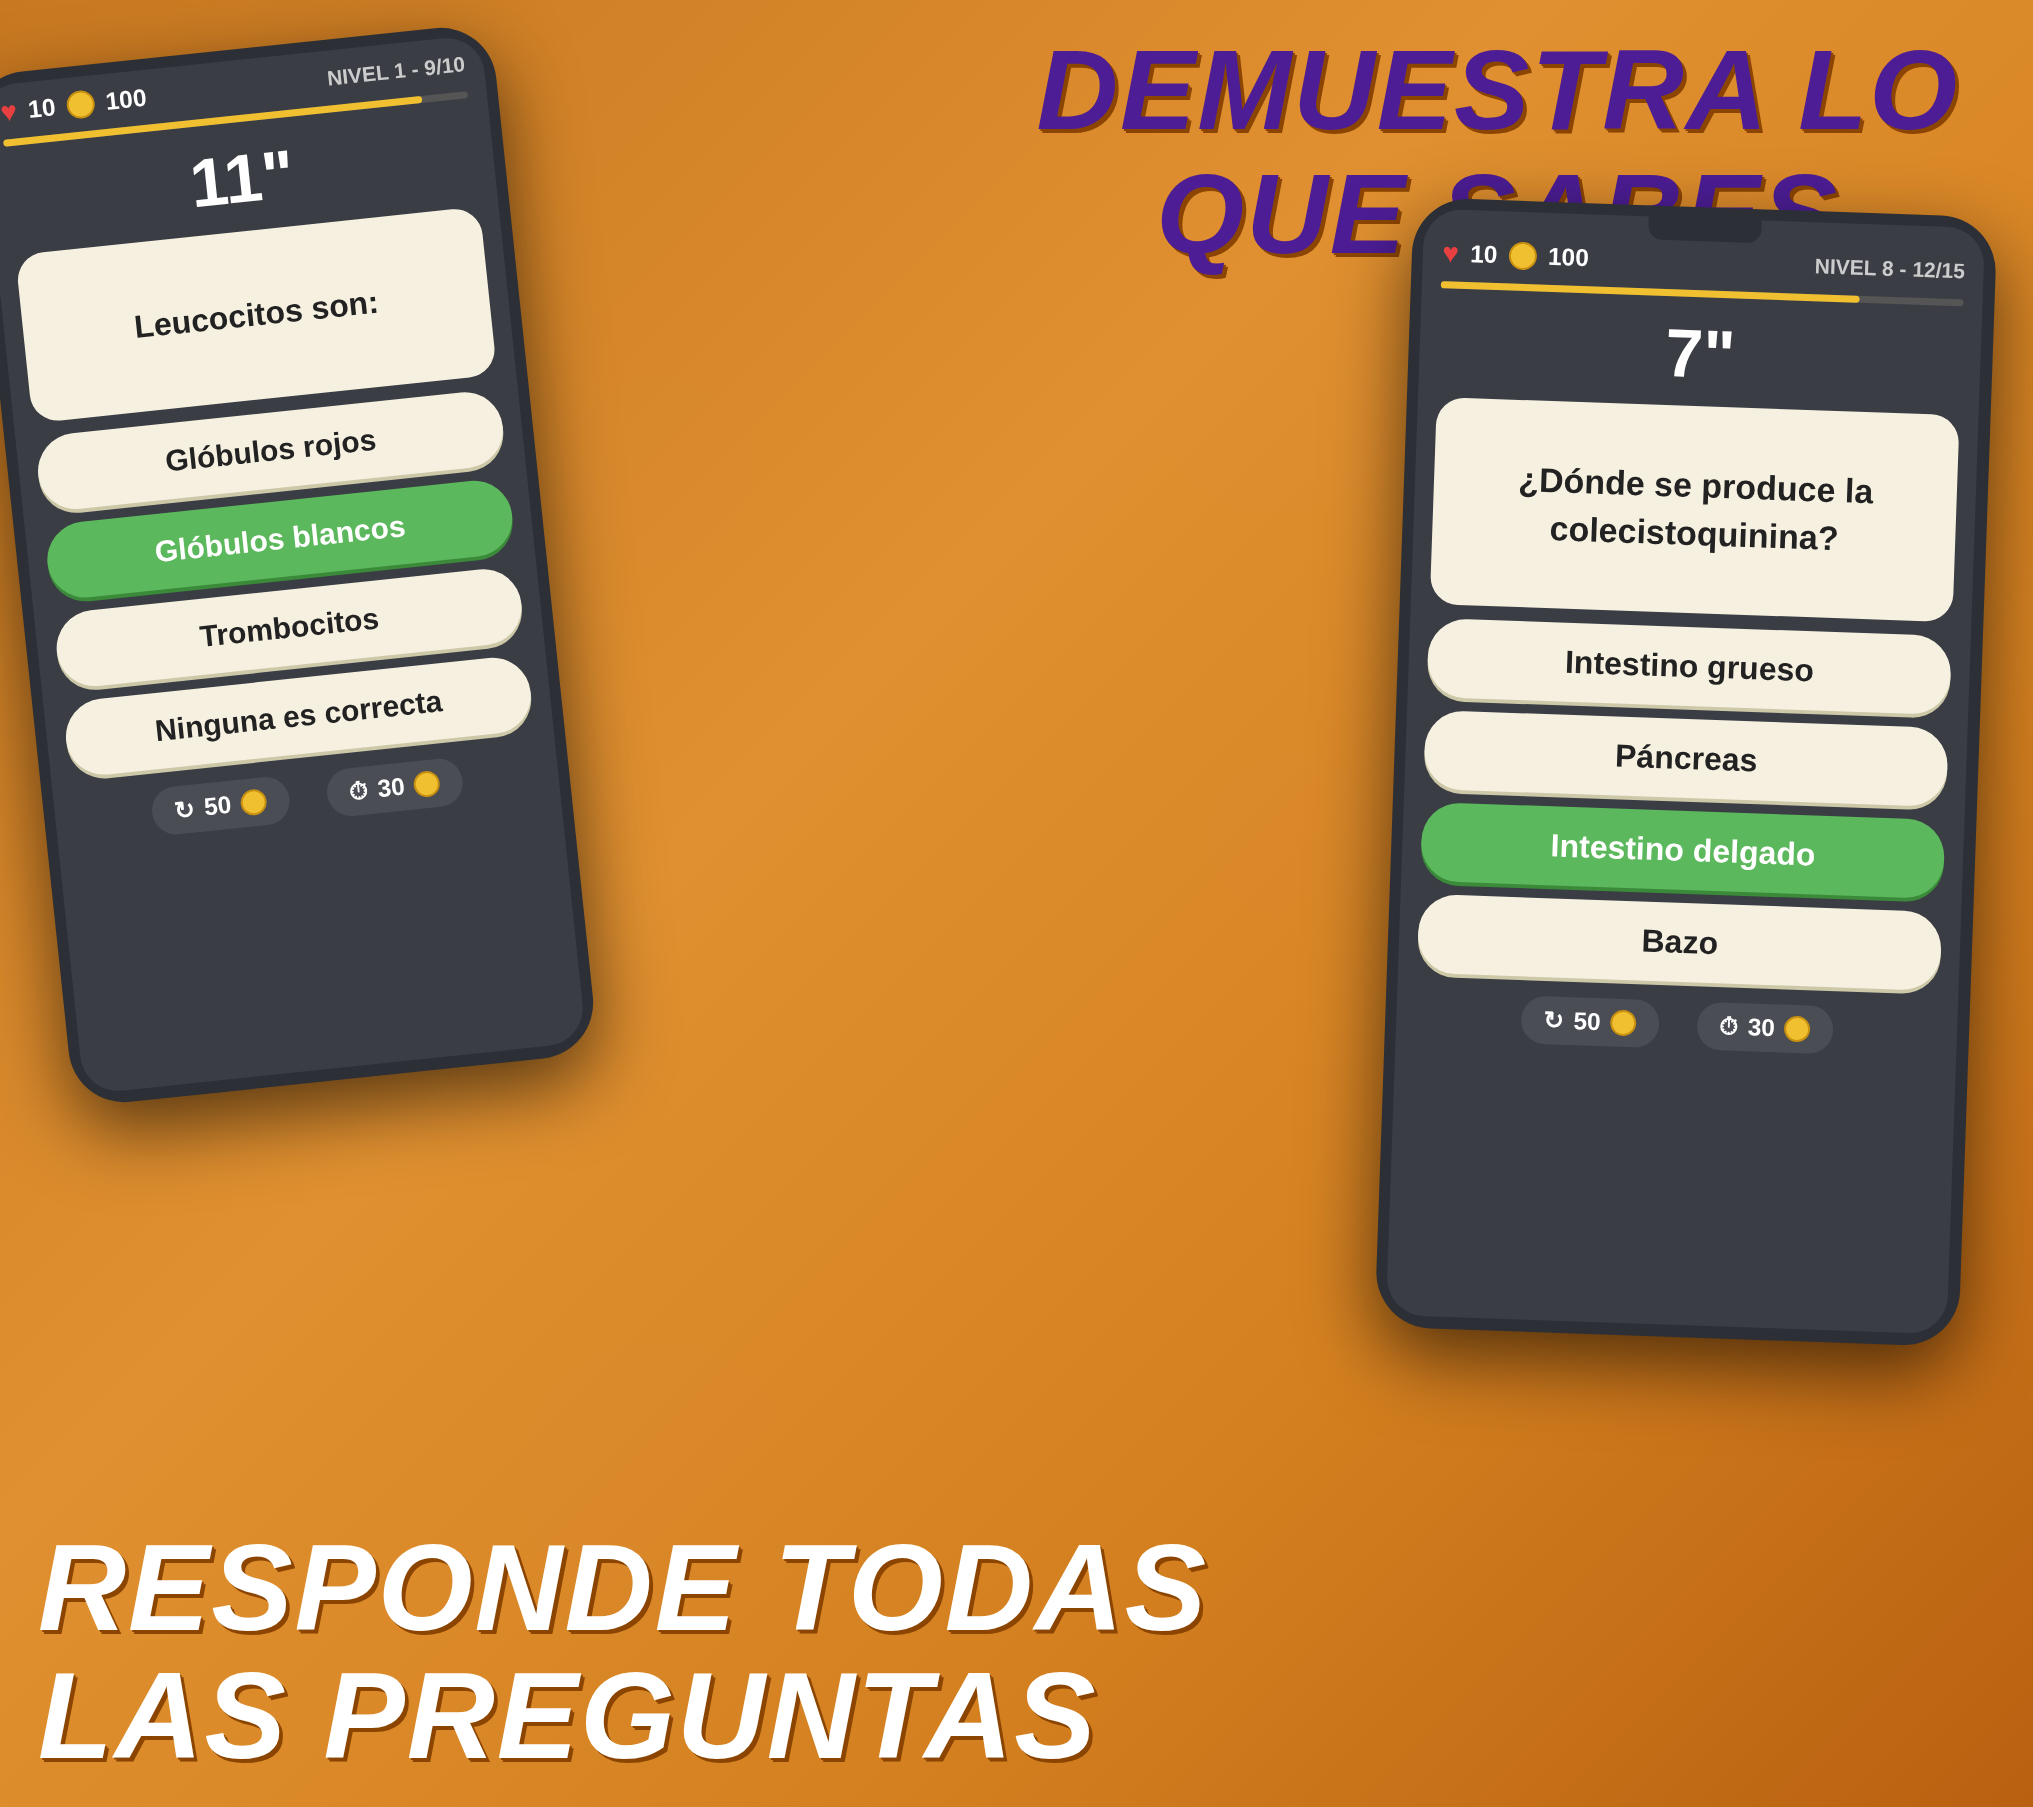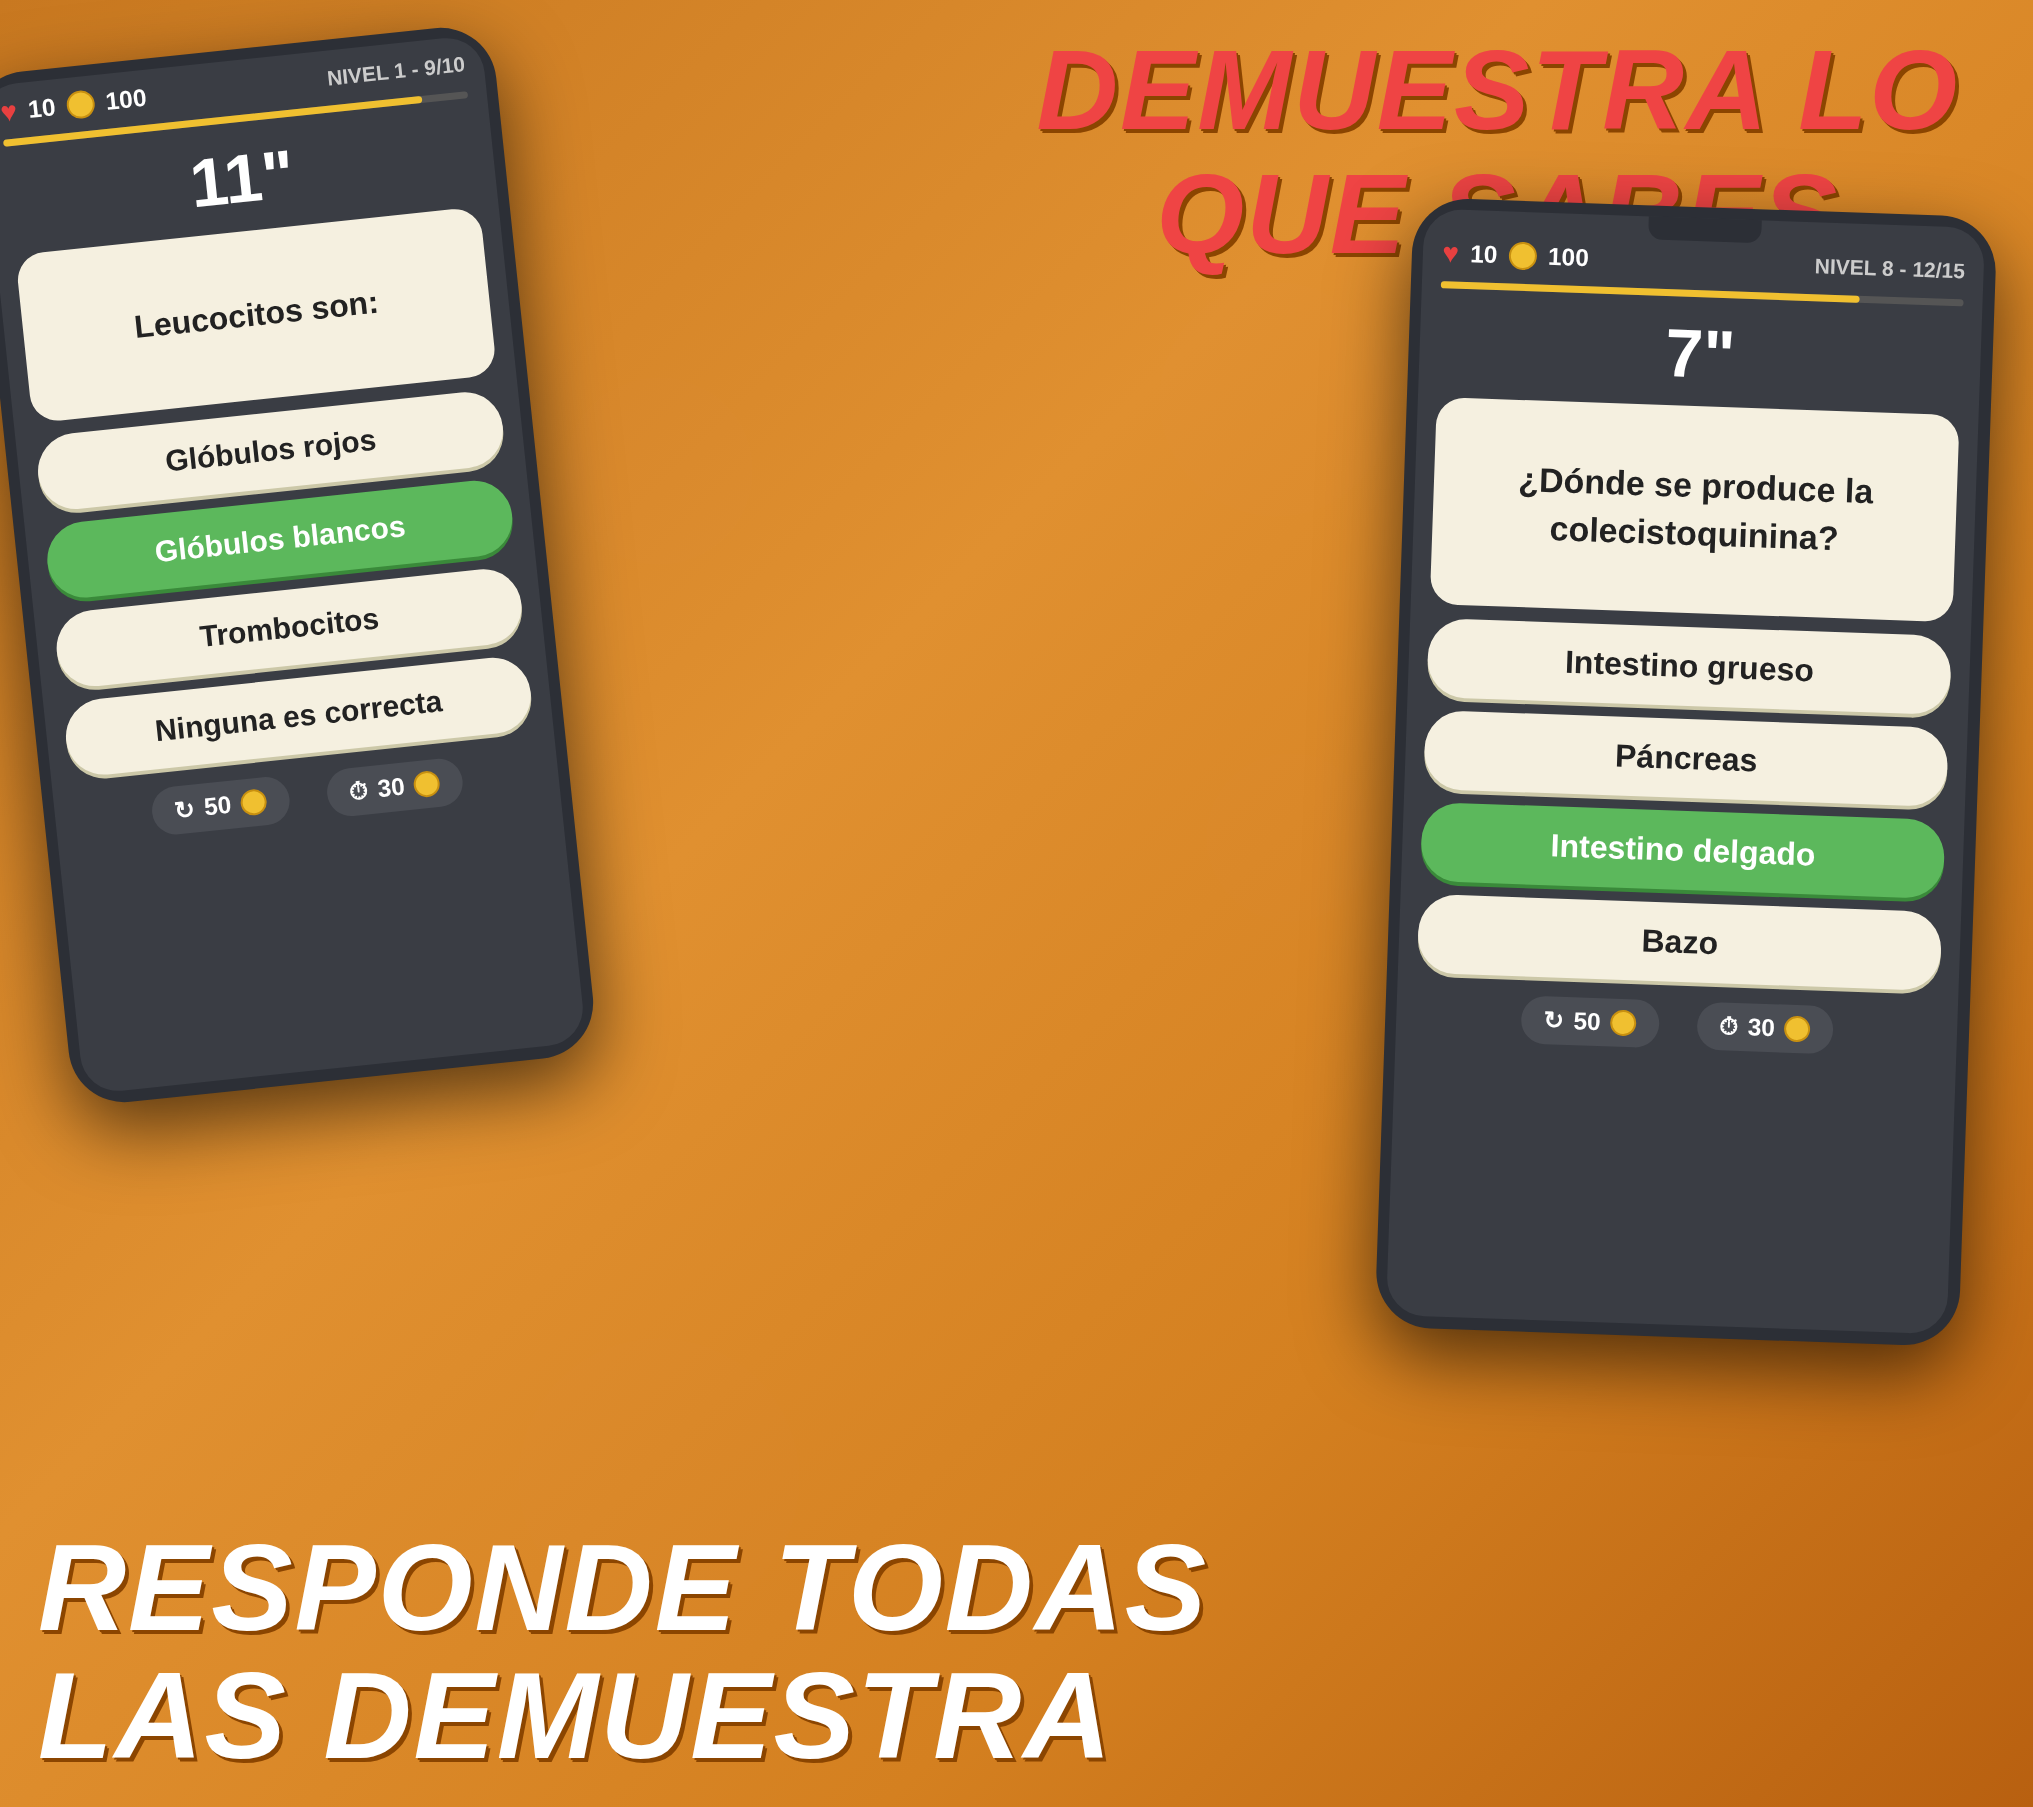--- a/index.html
+++ b/index.html
@@ -23,21 +23,21 @@
     .headline-top {
       position: absolute;
       top: 28px;
       right: 75px;
       text-align: center;
       line-height: 1.1;
     }
     .headline-top span {
       font-size: 113px;
       font-weight: 900;
-      color: #ef4444;
+      color: #4c1d95;
       text-shadow: 3.8px 3.8px 0 #8B4500, 1.9px 1.9px 0 #8B4500;
       letter-spacing: 1.9px;
       display: block;
       font-style: italic;
     }
 
     .headline-bottom {
       position: absolute;
       bottom: 28px;
       left: 38px;
@@ -296,21 +296,21 @@
 <div class="deco-circle" style="width:169px;height:169px;top:753px;right:659px;opacity:0.09;"></div>
 <div class="deco-circle" style="width:235px;height:235px;top:282px;right:640px;opacity:0.11;"></div>
 
 <div class="headline-top">
   <span>DEMUESTRA LO</span>
   <span>QUE SABES</span>
 </div>
 
 <div class="headline-bottom">
   <span>RESPONDE TODAS</span>
-  <span>LAS DEMUESTRA</span>
+  <span>LAS PREGUNTAS</span>
 </div>
 
 <div class="phone phone-left">
   <div class="phone-screen">
 
     <div class="status-bar">
       <span style="font-size:28px;color:#e84040;">♥</span>
       <span class="stat-num">10</span>
       <div class="coin-icon"></div>
       <span class="stat-num">100</span>

